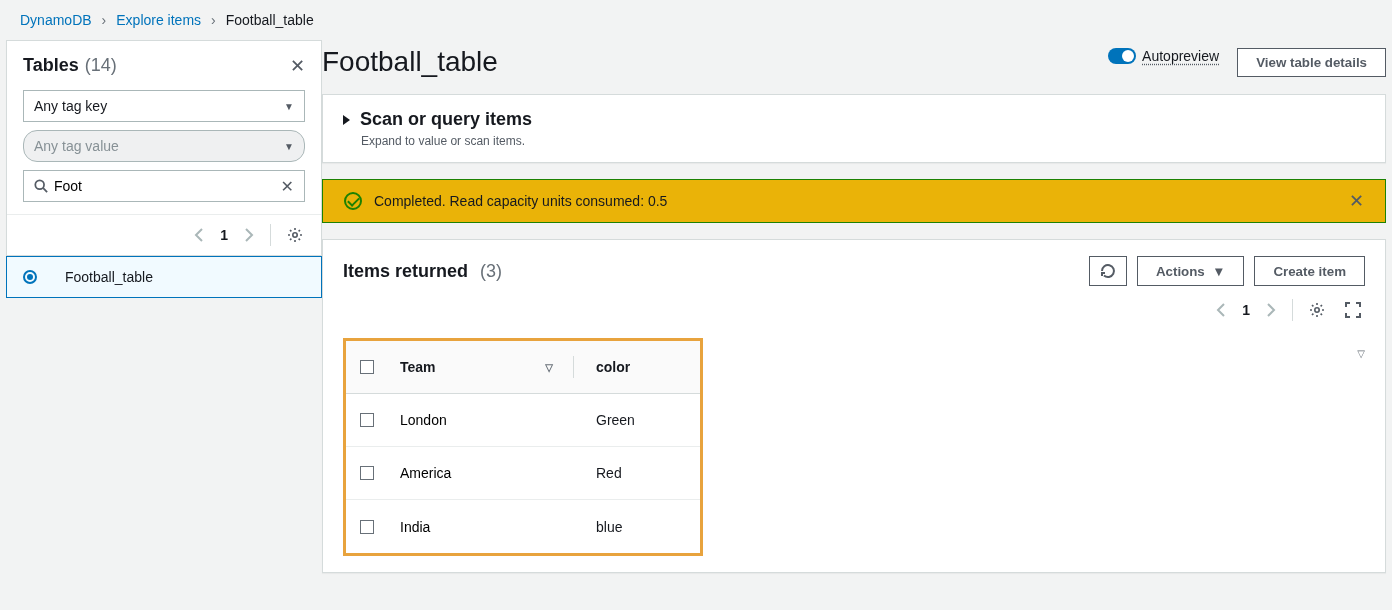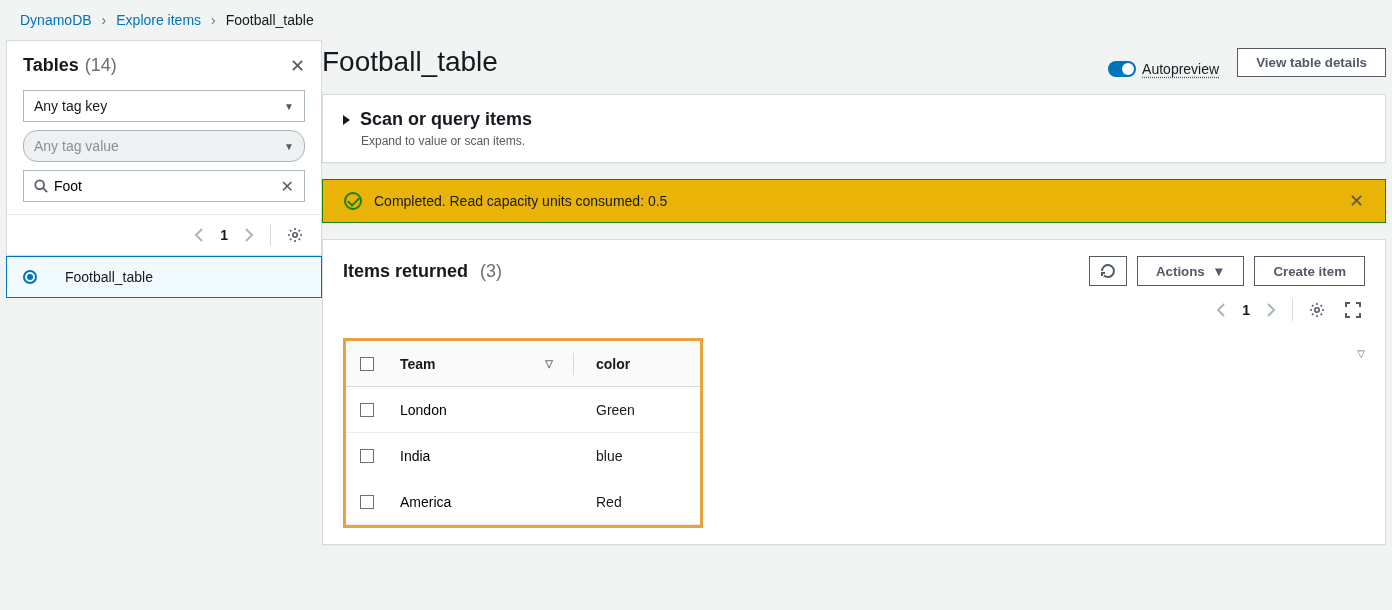--- a/index.html
+++ b/index.html
@@ -91,21 +91,21 @@
     }
     .radio::after { content:''; width:6px; height:6px; background:#0073bb; border-radius:50%; }
 
     .main { flex:1; display:flex; flex-direction:column; gap: 16px; }
 
     .main-header {
       display:flex; justify-content:space-between; align-items:center;
       padding: 6px 0 0;
     }
     .page-title { font-size: 28px; font-weight:400; }
-    .header-right { display:flex; align-items:flex-end; gap:18px; }
+    .header-right { display:flex; align-items:flex-start; gap:18px; }
     .toggle { display:flex; align-items:center; gap:6px; }
     .toggle-switch {
       width:28px; height:16px; background:#0073bb; border-radius:8px;
       position:relative; cursor:pointer;
     }
     .toggle-switch::after {
       content:''; position:absolute; right:2px; top:2px;
       width:12px; height:12px; background:#fff; border-radius:50%;
     }
     .toggle-label { text-decoration: underline dotted #545b64; text-underline-offset:3px; }
@@ -146,21 +146,21 @@
     .actions-row { margin-left:auto; display:flex; gap:10px; }
 
     .data-table {
       border:3px solid #e8a33d;
       margin-top: 16px;
       width: 360px;
     }
     .table-head, .table-row {
       display:flex; align-items:center;
       border-bottom:1px solid #eaeded;
-      height: 46px;
+      height: 53px;
       padding: 0 14px;
     }
     .table-head { background:#fafafa; font-weight:700; border-bottom:1px solid #d5dbdb; }
     .col-check { width: 40px; }
     .col-team { flex:1; display:flex; align-items:center; justify-content:space-between; padding-right:12px; }
     .col-color { width: 90px; display:flex; align-items:center; justify-content:space-between; }
     .col-team .hdr-right { display:flex; align-items:center; gap:10px; }
     .col-sep { width:1px; height:22px; background:#d5dbdb; margin:0 10px; }
     .th-caret { font-size:10px; color:#687078; }
     .link { color:#000000; cursor:pointer; }
@@ -331,39 +331,39 @@
             <div class="col-check">
                 <div class="checkbox"></div>
               </div>
             <div class="col-team">
                 <span class="link">London</span>
               </div>
             <div class="col-color">
                 <span>Green</span>
               </div>
           </div>
+          <div class="table-row">
+            <div class="col-check">
+                <div class="checkbox"></div>
+              </div>
+            <div class="col-team">
+                <span class="link">America</span>
+              </div>
+            <div class="col-color">
+                <span>Red</span>
+              </div>
+          </div>
           <div class="table-row" style="border-bottom:none">
             <div class="col-check">
                 <div class="checkbox"></div>
               </div>
             <div class="col-team">
                 <span class="link">India</span>
               </div>
             <div class="col-color">
                 <span>blue</span>
               </div>
           </div>
-          <div class="table-row">
-            <div class="col-check">
-                <div class="checkbox"></div>
-              </div>
-            <div class="col-team">
-                <span class="link">America</span>
-              </div>
-            <div class="col-color">
-                <span>Red</span>
-              </div>
-          </div>
         </div>
       </div>
     </div>
   </div>
 </div>
 
 </body></html>

